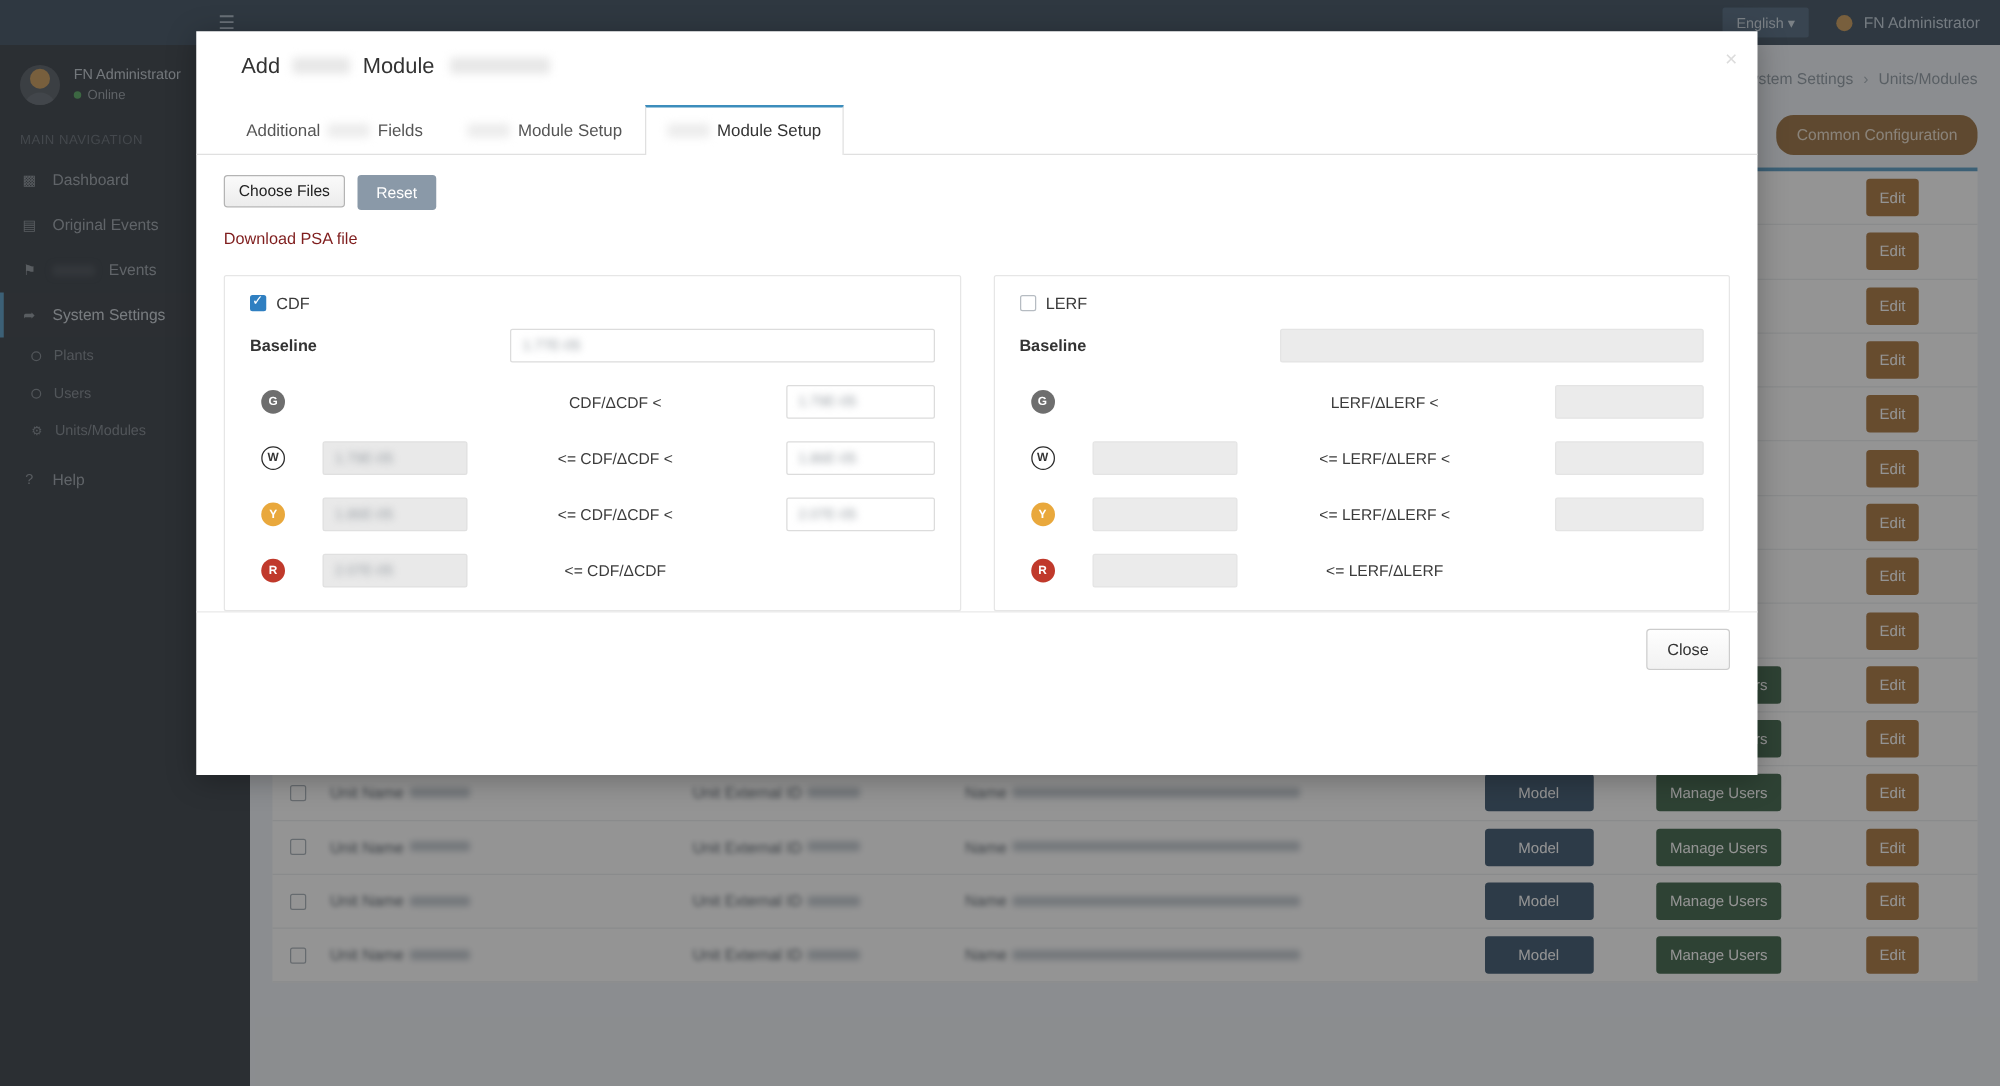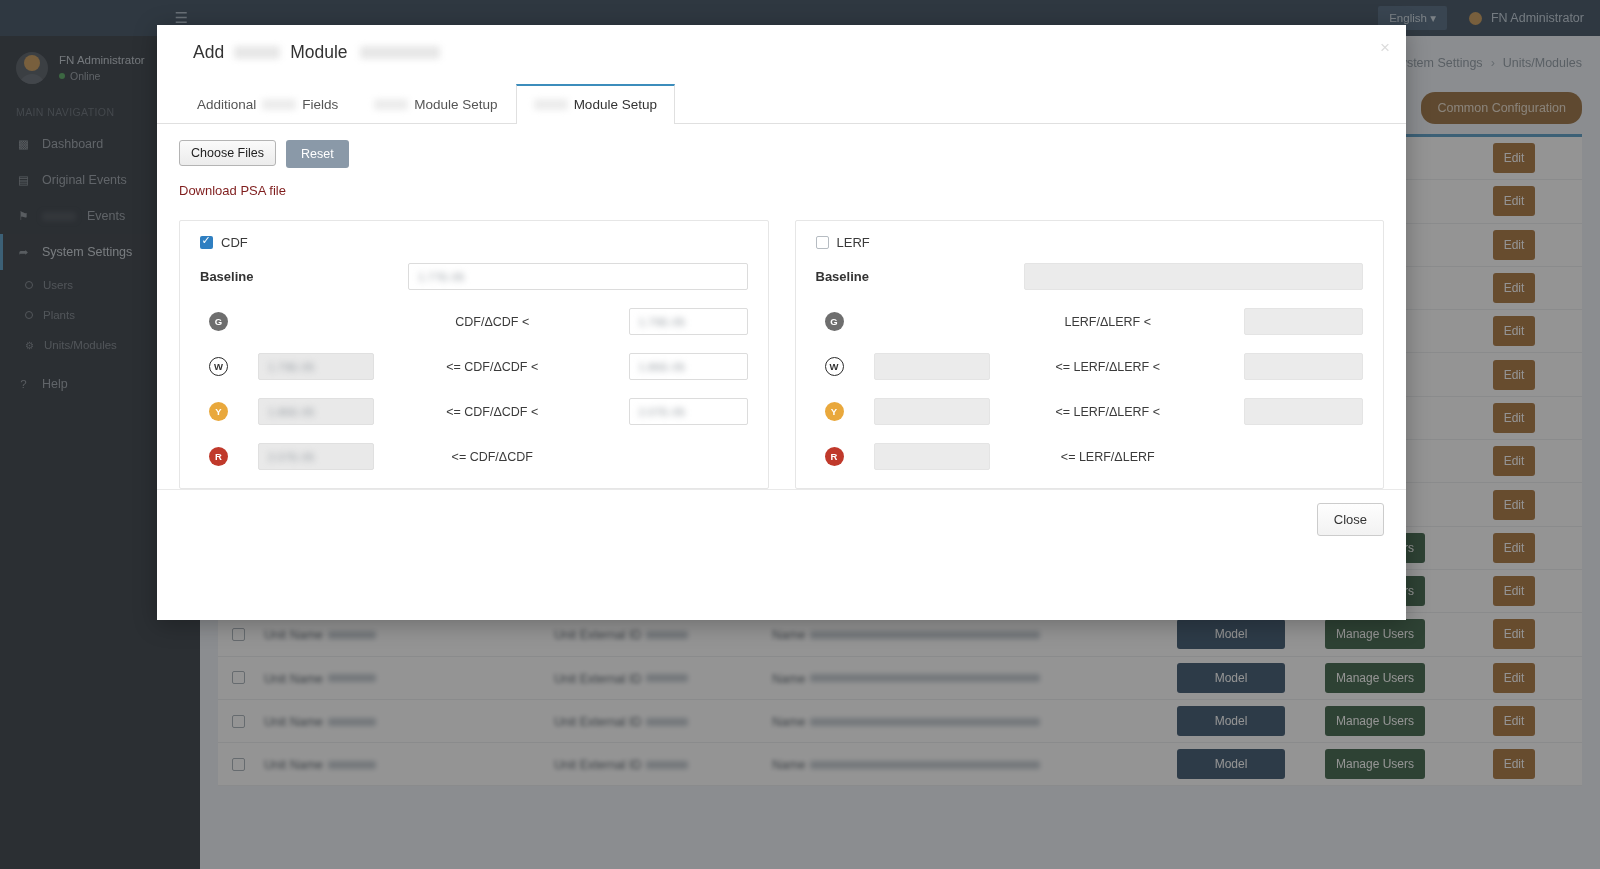--- a/index.html
+++ b/index.html
@@ -54,21 +54,21 @@
   .cfgbar { display:flex; justify-content:flex-end; padding: 2px 18px 10px; }
   .cfg-btn { background:#8a5a22; color:#e8d9c5; font-size:12.5px; padding:9px 16px; border-radius:14px; }
 
   .table-wrap { margin: 0 18px; background:#fff; border-top:3px solid #3c8dbc; }
   .trow { display:flex; align-items:center; height: 43.3px; border-bottom: 1px solid #e8ebee; padding: 0 14px; }
   .tcb { width: 32px; }
   .cbox { width:13px; height:13px; border:1px solid #9aa4ad; border-radius:2px; display:block;}
   .tc1 { width: 290px; } .tc2 { width: 218px; } .tc3 { flex: 1; }
   .tc-btn { width: 118px; text-align:center; } .tc-btn2 { width: 170px; text-align:center; } .tc-btn3 { width: 108px; text-align:center; }
   .pill { display:inline-block; font-size:12px; color:#fff; padding:8px 0; border-radius:3px; }
-  .pill.model { background:#1b3a57; width: 108px; }
+  .pill.model { background:#1b3a57; width: 87px; }
   .pill.users { background:#1e4a2a; width: 100px; }
   .pill.edit  { background:#9c5f1d; width: 42px; }
   .blurtxt { display:inline-block; filter: blur(2.2px); color:#3f4a55; font-size:12.5px; }
   .blurbar { display:inline-block; filter: blur(2.4px); background:#b9c1c9; height:8px; border-radius:2px; vertical-align:middle; }
 
   
   #dimmer { position:absolute; inset:0; background: rgba(60,60,60,.55); }
 
   
   #modal {
@@ -188,25 +188,25 @@
       <span class="blur-chip" style="width:34px"></span>
       <span>Events</span>
     </div>
     <div class="nav-item active">
       <span class="nav-ico">➦</span>
       <span>System Settings</span>
     </div>
 
     <div class="nav-sub">
       <span class="sub-ring"></span>
-      <span>Users</span>
+      <span>Plants</span>
     </div>
     <div class="nav-sub">
       <span class="sub-ring"></span>
-      <span>Plants</span>
+      <span>Users</span>
     </div>
     <div class="nav-sub">
       <span style="font-size:10px">⚙</span>
       <span>Units/Modules</span>
     </div>
 
     <div class="nav-item" style="margin-top:6px">
       <span class="nav-ico">?</span>
       <span>Help</span>
     </div>

